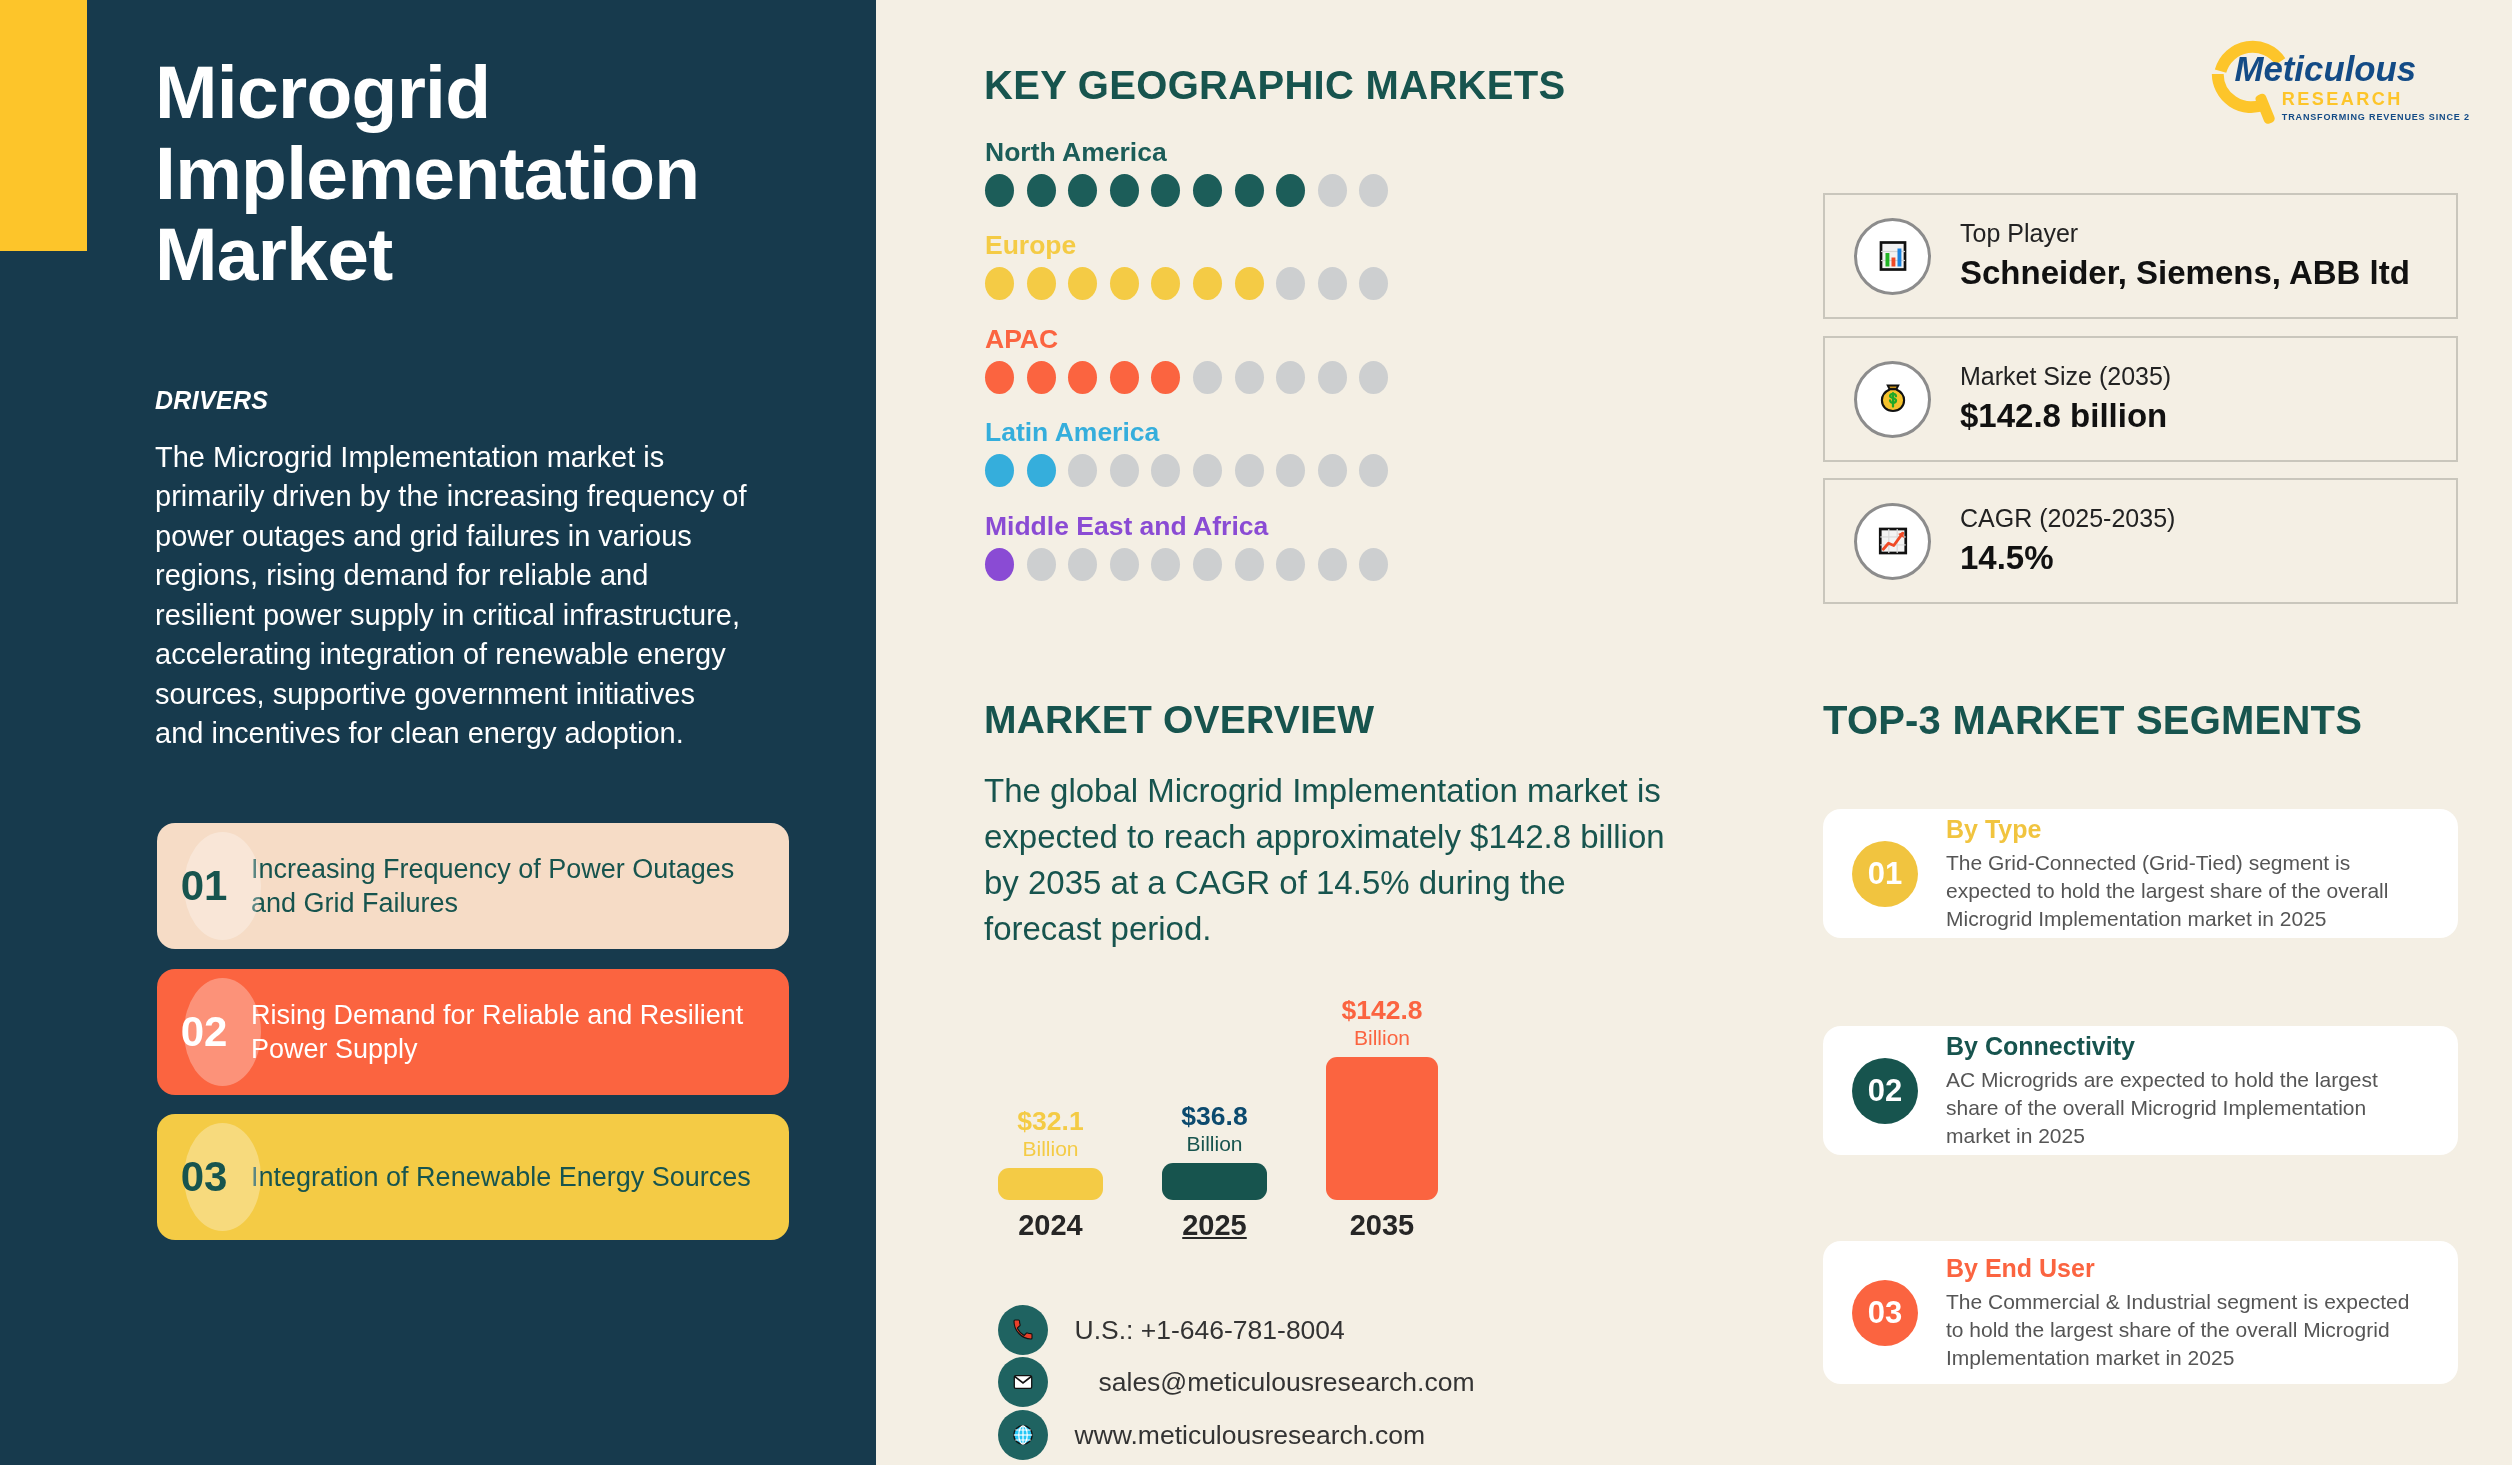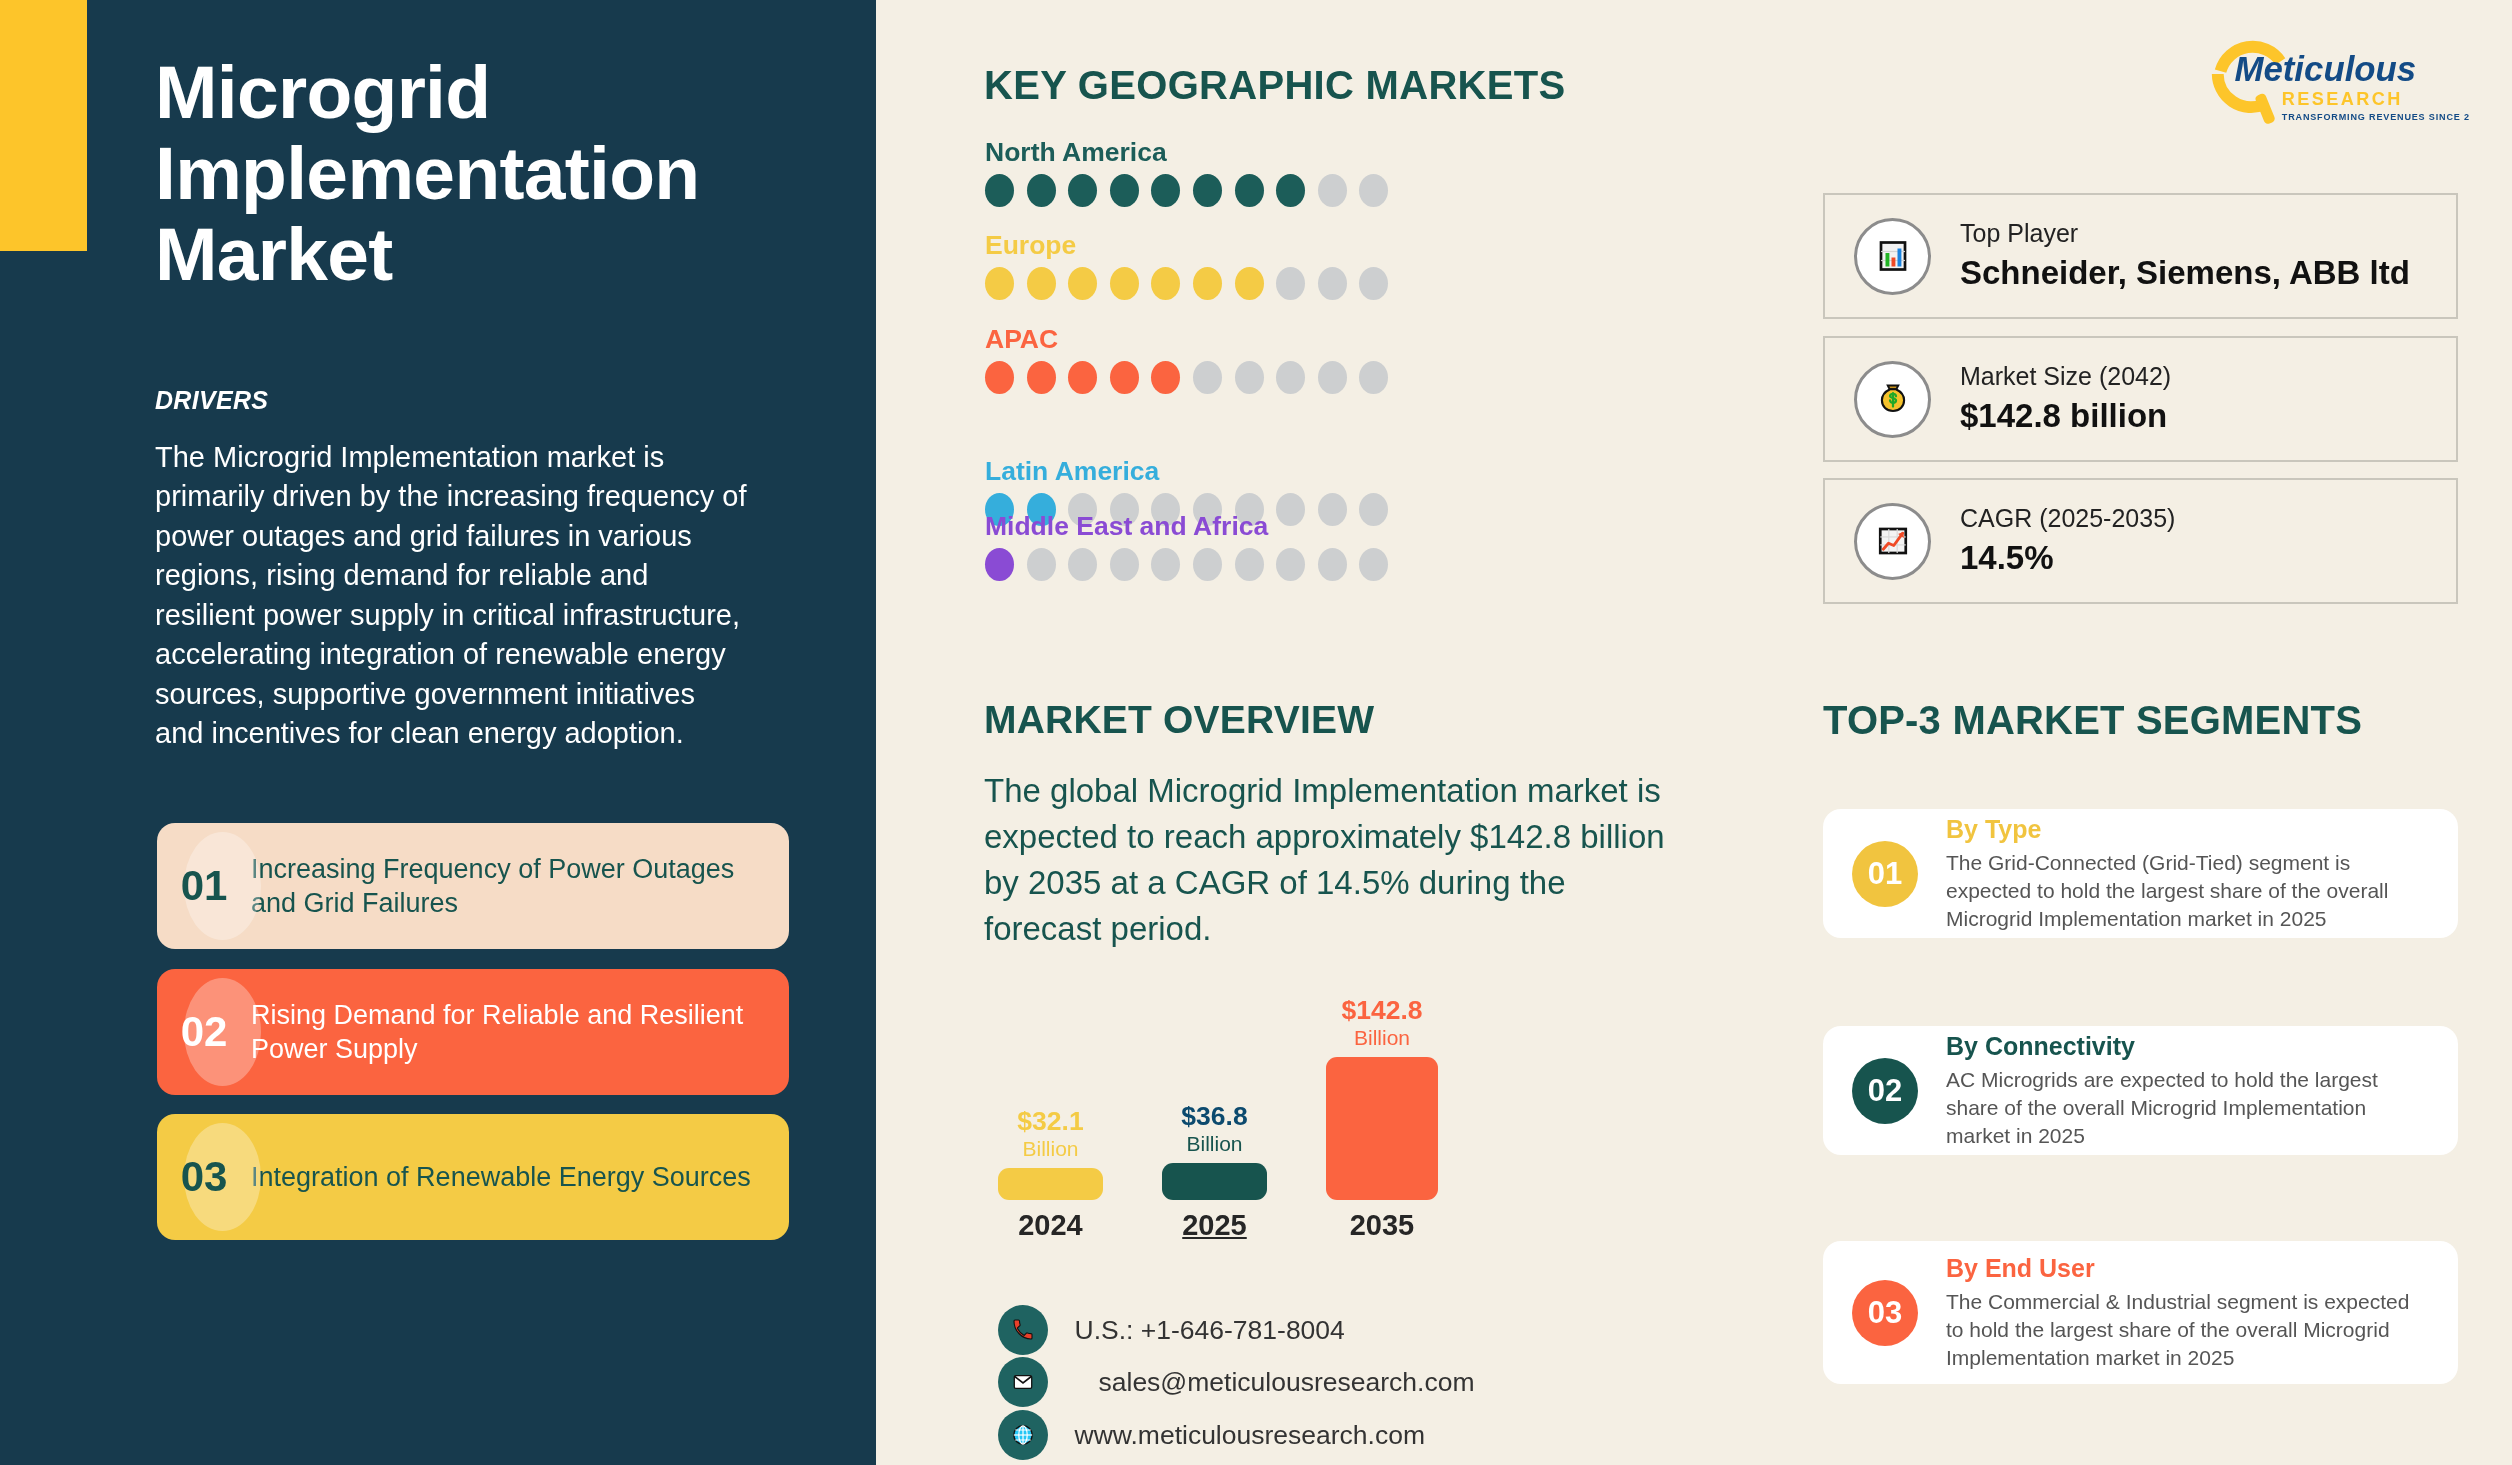--- a/index.html
+++ b/index.html
@@ -195,21 +195,21 @@
         <div class="geo-dot" style="background: rgb(251, 100, 64);"></div>
         <div class="geo-dot" style="background: rgb(251, 100, 64);"></div>
         <div class="geo-dot" style="background: rgb(251, 100, 64);"></div>
         <div class="geo-dot"></div>
         <div class="geo-dot"></div>
         <div class="geo-dot"></div>
         <div class="geo-dot"></div>
         <div class="geo-dot"></div>
       </div>
     </div>
-    <div class="geo-row" style="top: 417px; margin-top: 39px;">
+    <div class="geo-row" style="top: 417px;">
       <div class="geo-label" style="color: rgb(53, 174, 220);">Latin America</div>
       <div class="geo-dots">
         <div class="geo-dot" style="background: rgb(53, 174, 220);"></div>
         <div class="geo-dot" style="background: rgb(53, 174, 220);"></div>
         <div class="geo-dot"></div>
         <div class="geo-dot"></div>
         <div class="geo-dot"></div>
         <div class="geo-dot"></div>
         <div class="geo-dot"></div>
         <div class="geo-dot"></div>
@@ -319,21 +319,21 @@
 
 <div class="stat-card" style="top:336px;">
   <div class="stat-icon-wrap">
     <svg width="36" height="36" viewBox="0 0 24 24">
       <path d="M8.5 3h7l-1.2 2.4h-4.6z" fill="#C8921A" stroke="#111" stroke-width="1.3"></path>
       <path d="M10 5.5c-3.4 1.6-5.4 4.2-5.4 7.4 0 4.2 3.2 7.1 7.4 7.1s7.4-2.9 7.4-7.1c0-3.2-2-5.8-5.4-7.4z" fill="#F5C22B" stroke="#111" stroke-width="1.4"></path>
       <path d="M12 8v9M14 10.2c0-1-1-1.7-2-1.7s-2 .7-2 1.7 4 1.2 4 2.7-1 1.8-2 1.8-2-.8-2-1.8" fill="none" stroke="#20A828" stroke-width="1.5" stroke-linecap="round"></path>
     </svg>
   </div>
   <div class="stat-text">
-    <div class="stat-label">Market Size (2042)</div>
+    <div class="stat-label">Market Size (2035)</div>
     <div class="stat-value">$142.8 billion</div>
   </div>
 </div>
 
 <div class="stat-card" style="top:478px;">
   <div class="stat-icon-wrap">
     <svg width="36" height="36" viewBox="0 0 24 24">
       <rect x="3.5" y="4" width="17" height="16" fill="#F4F4F4" stroke="#111" stroke-width="1.8"></rect>
       <line x1="3.5" y1="9.3" x2="20.5" y2="9.3" stroke="#DADADA" stroke-width="0.8"></line>
       <line x1="3.5" y1="14.6" x2="20.5" y2="14.6" stroke="#DADADA" stroke-width="0.8"></line>

